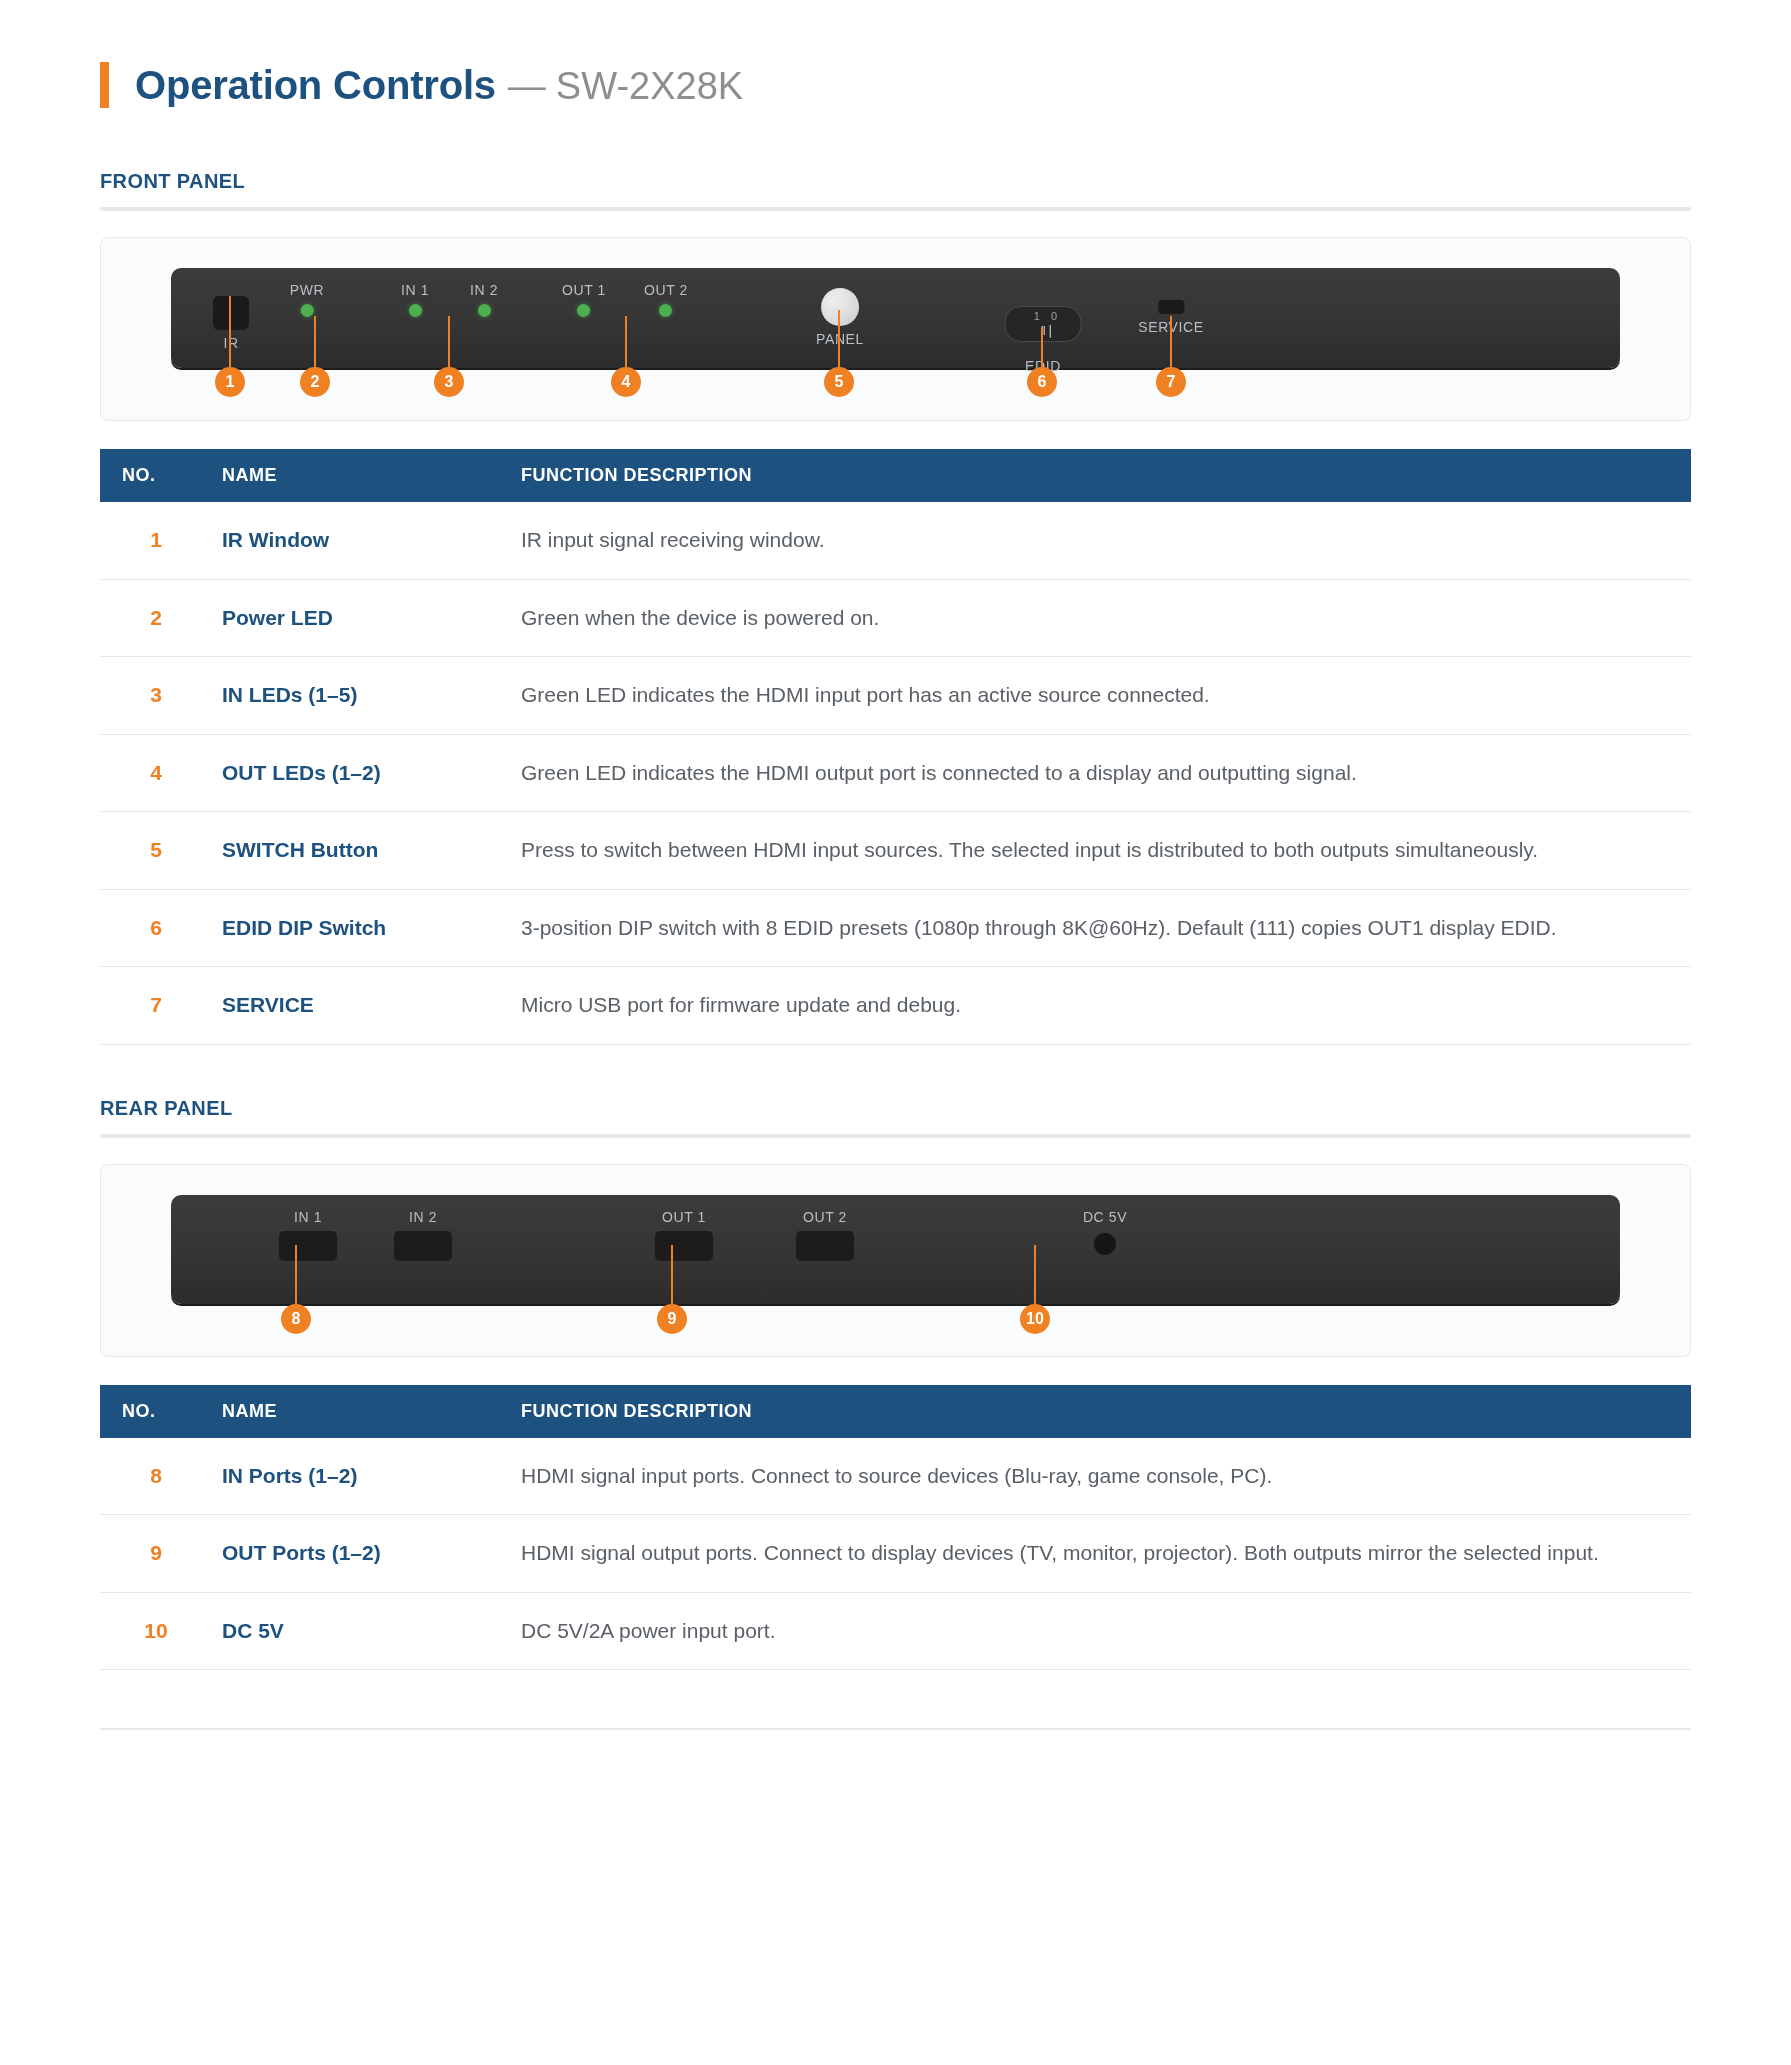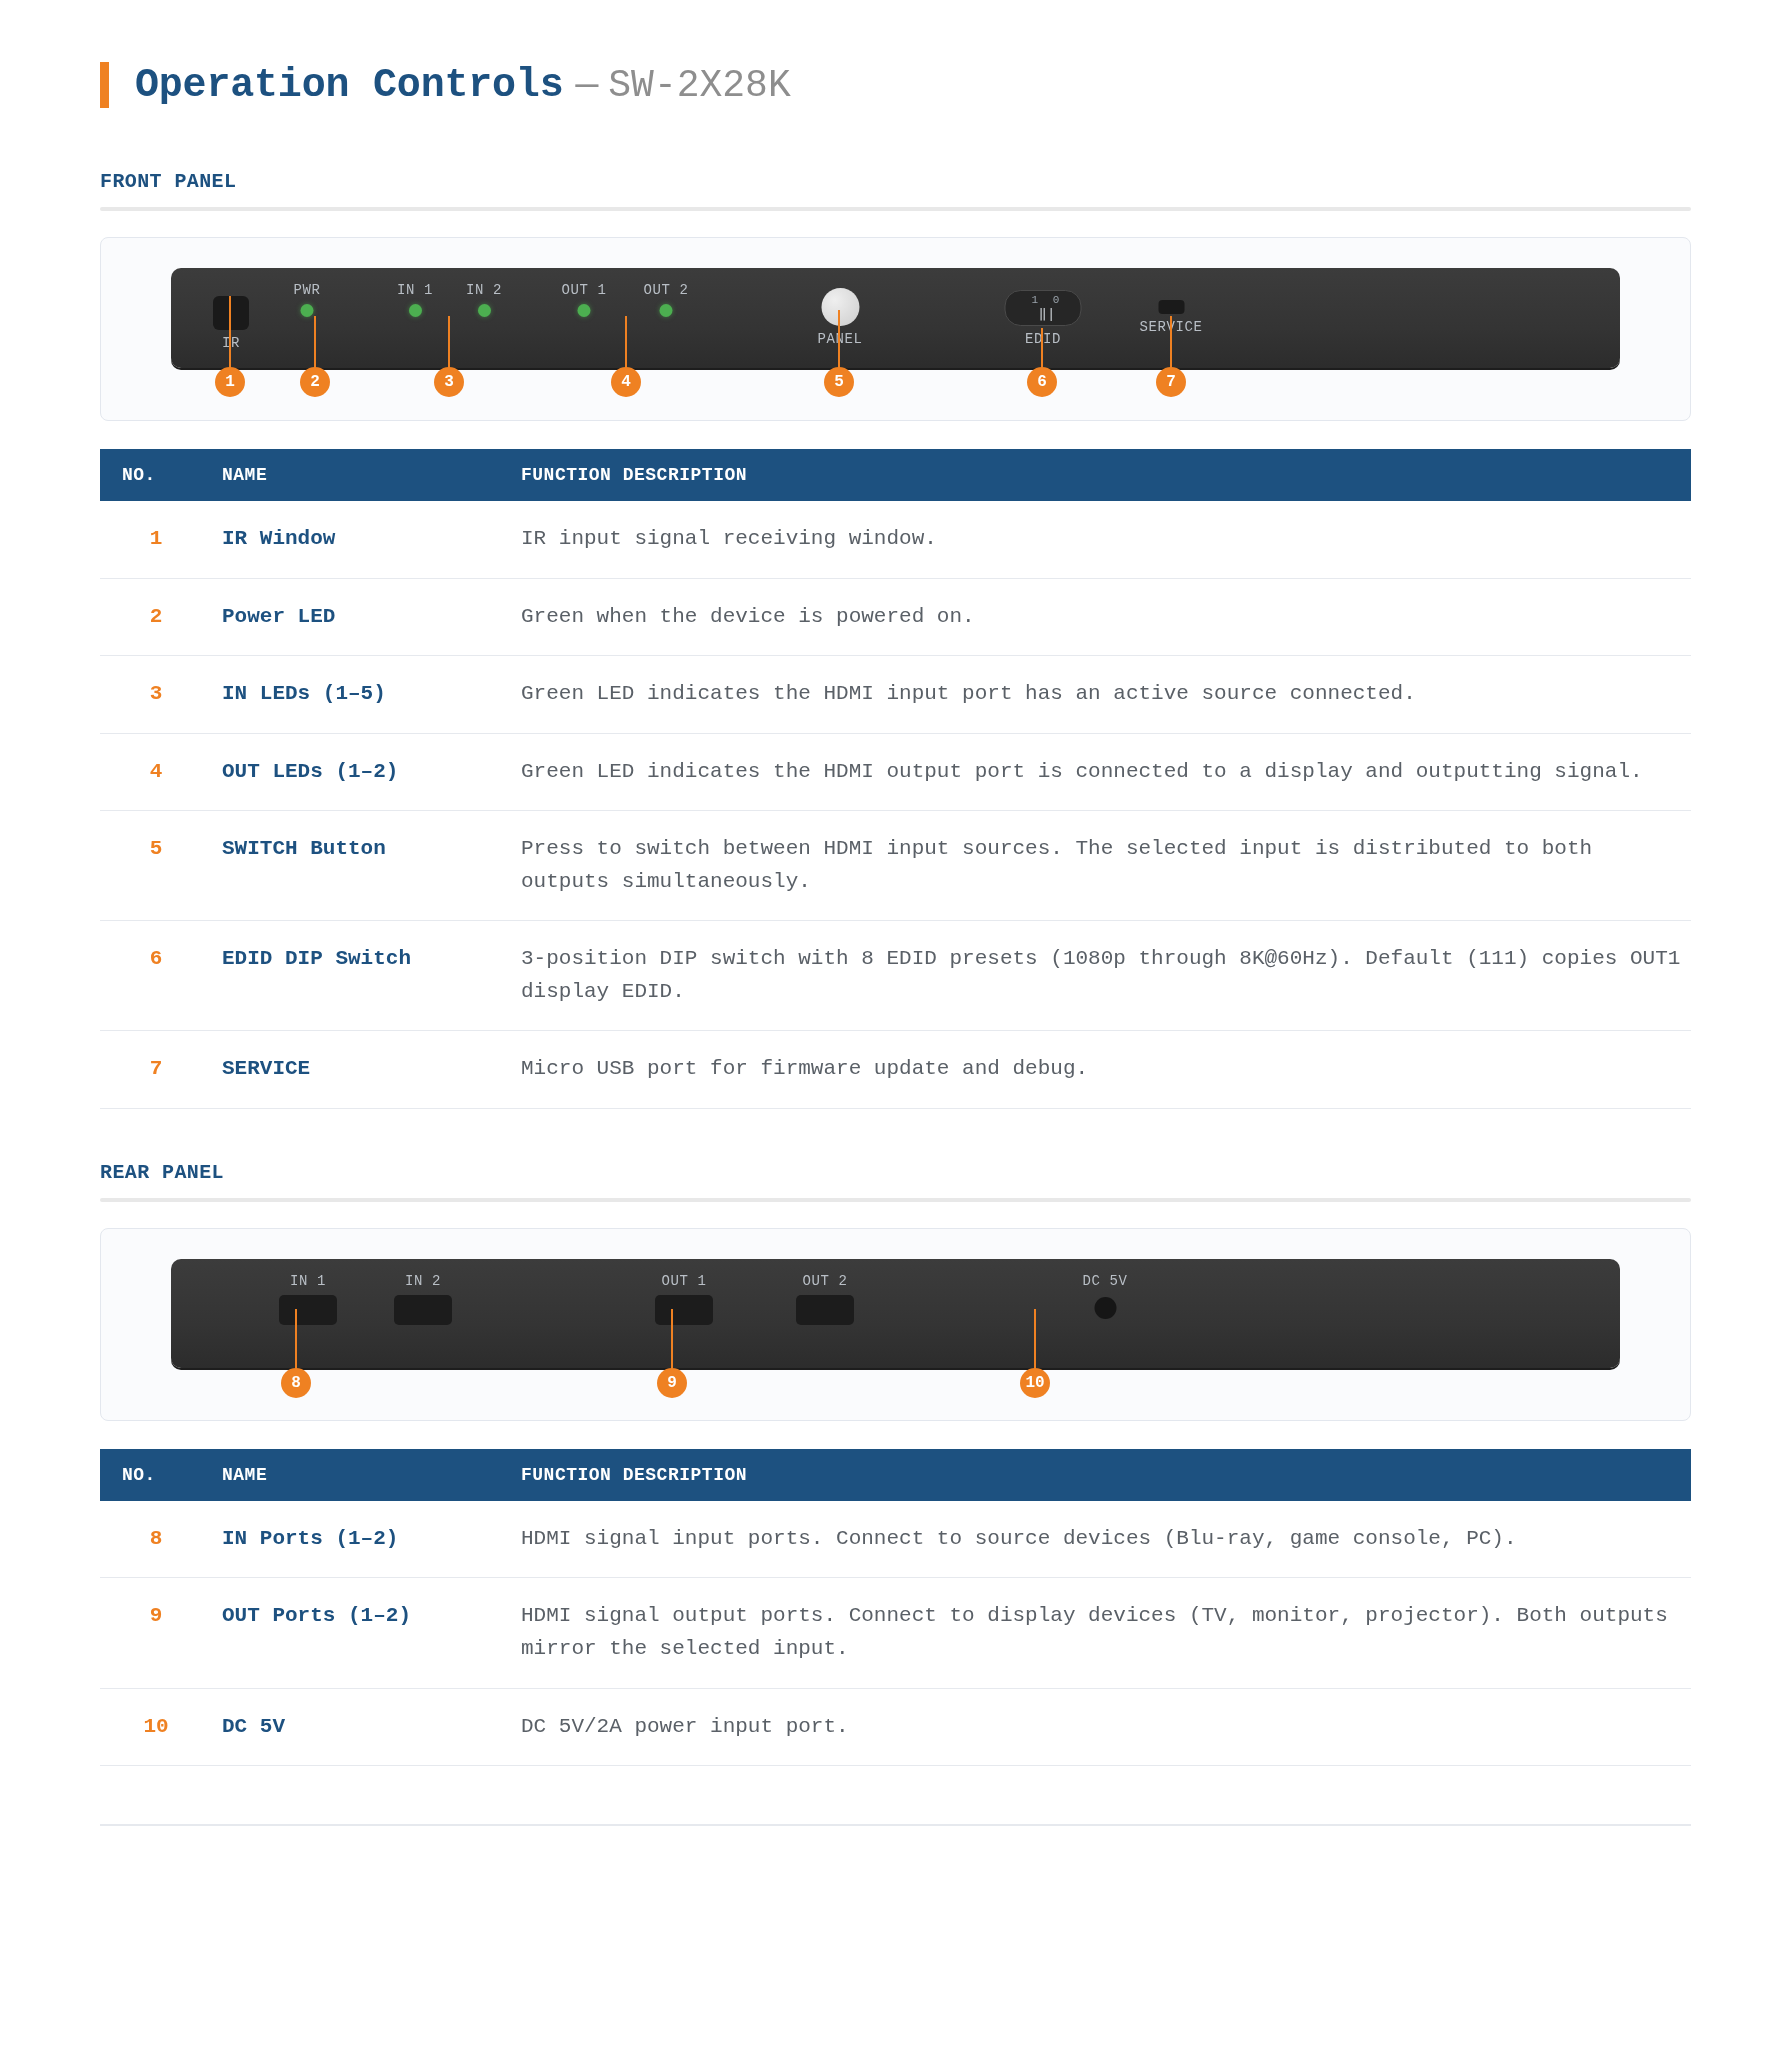--- a/index.html
+++ b/index.html
@@ -13,21 +13,20 @@
     font-family: "Liberation Sans", sans-serif;
     color: #333333;
     -webkit-font-smoothing: antialiased;
   }
   .page {
     width: 1791px;
     min-height: 2066px;
     box-sizing: border-box;
     padding: 0 100px;
     position: relative;
-    font-family: Liberation Mono, monospace;
   }
 
   
   .title-wrap {
     display: flex;
     align-items: center;
     padding-top: 62px;
     padding-bottom: 10px;
   }
   .title-bar {
@@ -130,21 +129,21 @@
     border-radius: 50%;
     background: radial-gradient(circle at 35% 32%, #efefef 0%, #d7d7d7 70%, #c8c8c8 100%);
     margin: 0 auto;
   }
   .dip {
     width: 66px;
     height: 34px;
     background: #262626;
     border: 1px solid #4a4a4a;
     border-radius: 16px;
-    margin: 0 auto;
+    margin: 16px auto;
     display: flex;
     flex-direction: column;
     align-items: center;
     justify-content: center;
     line-height: 1;
     padding-left: 9px;
   }
   .dip-digits {
     font-size: 11px;
     color: #9aa3ab;

